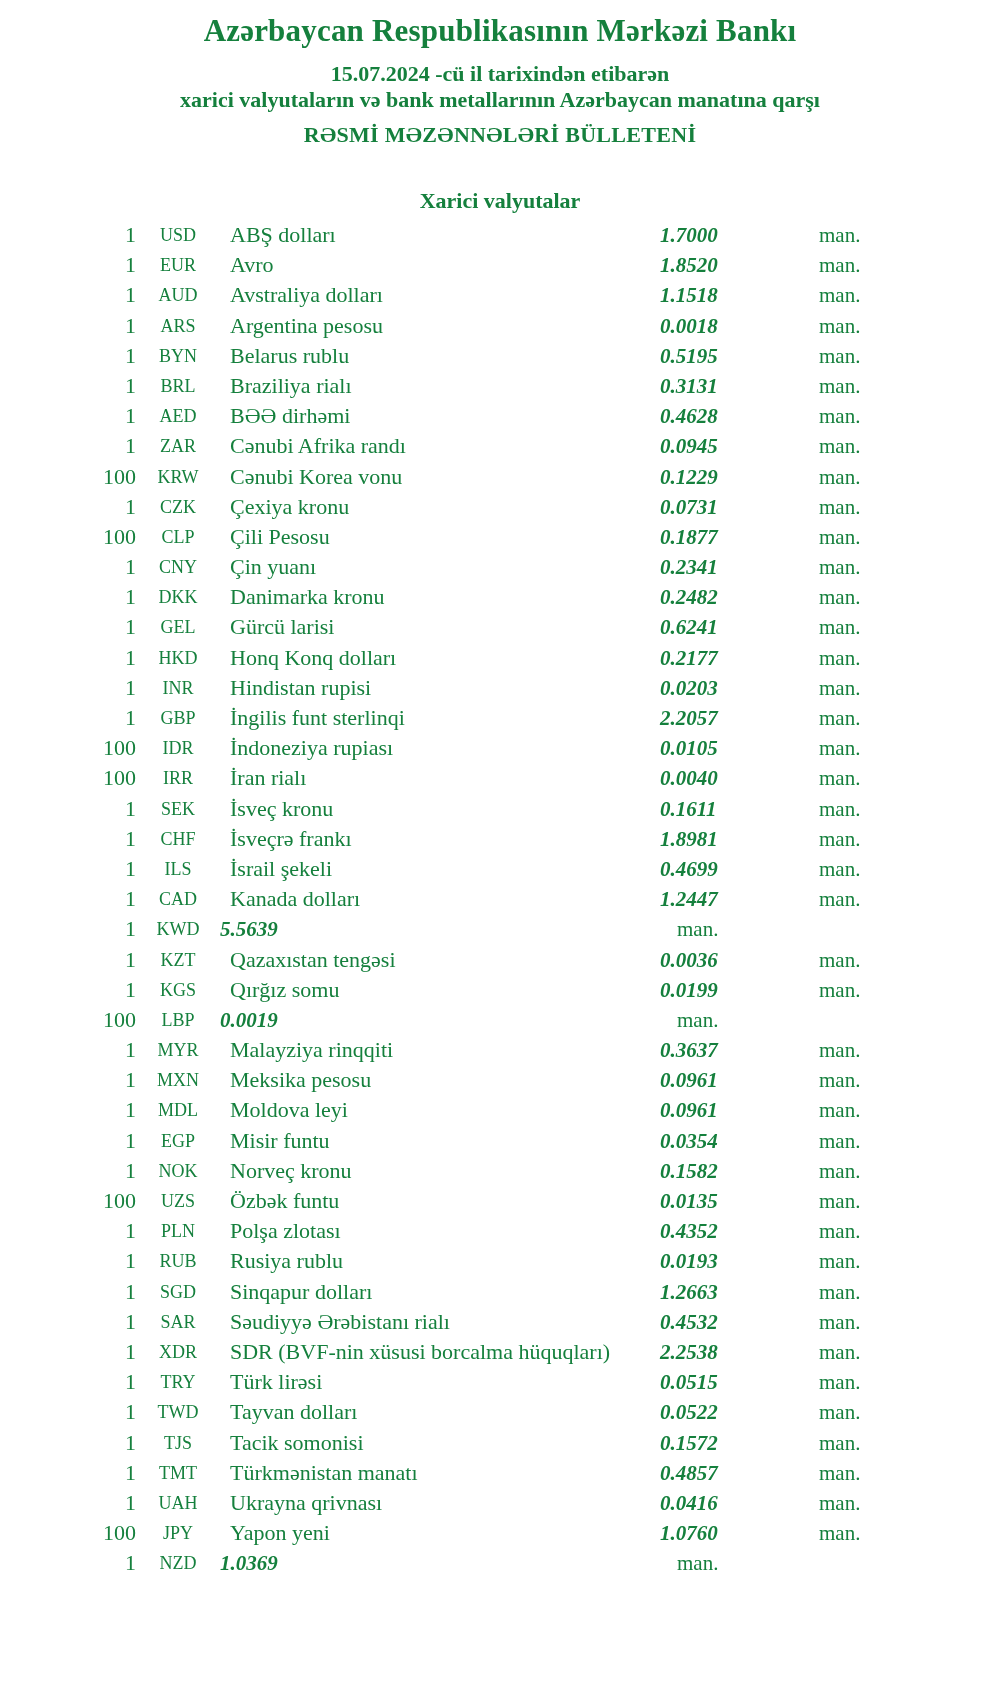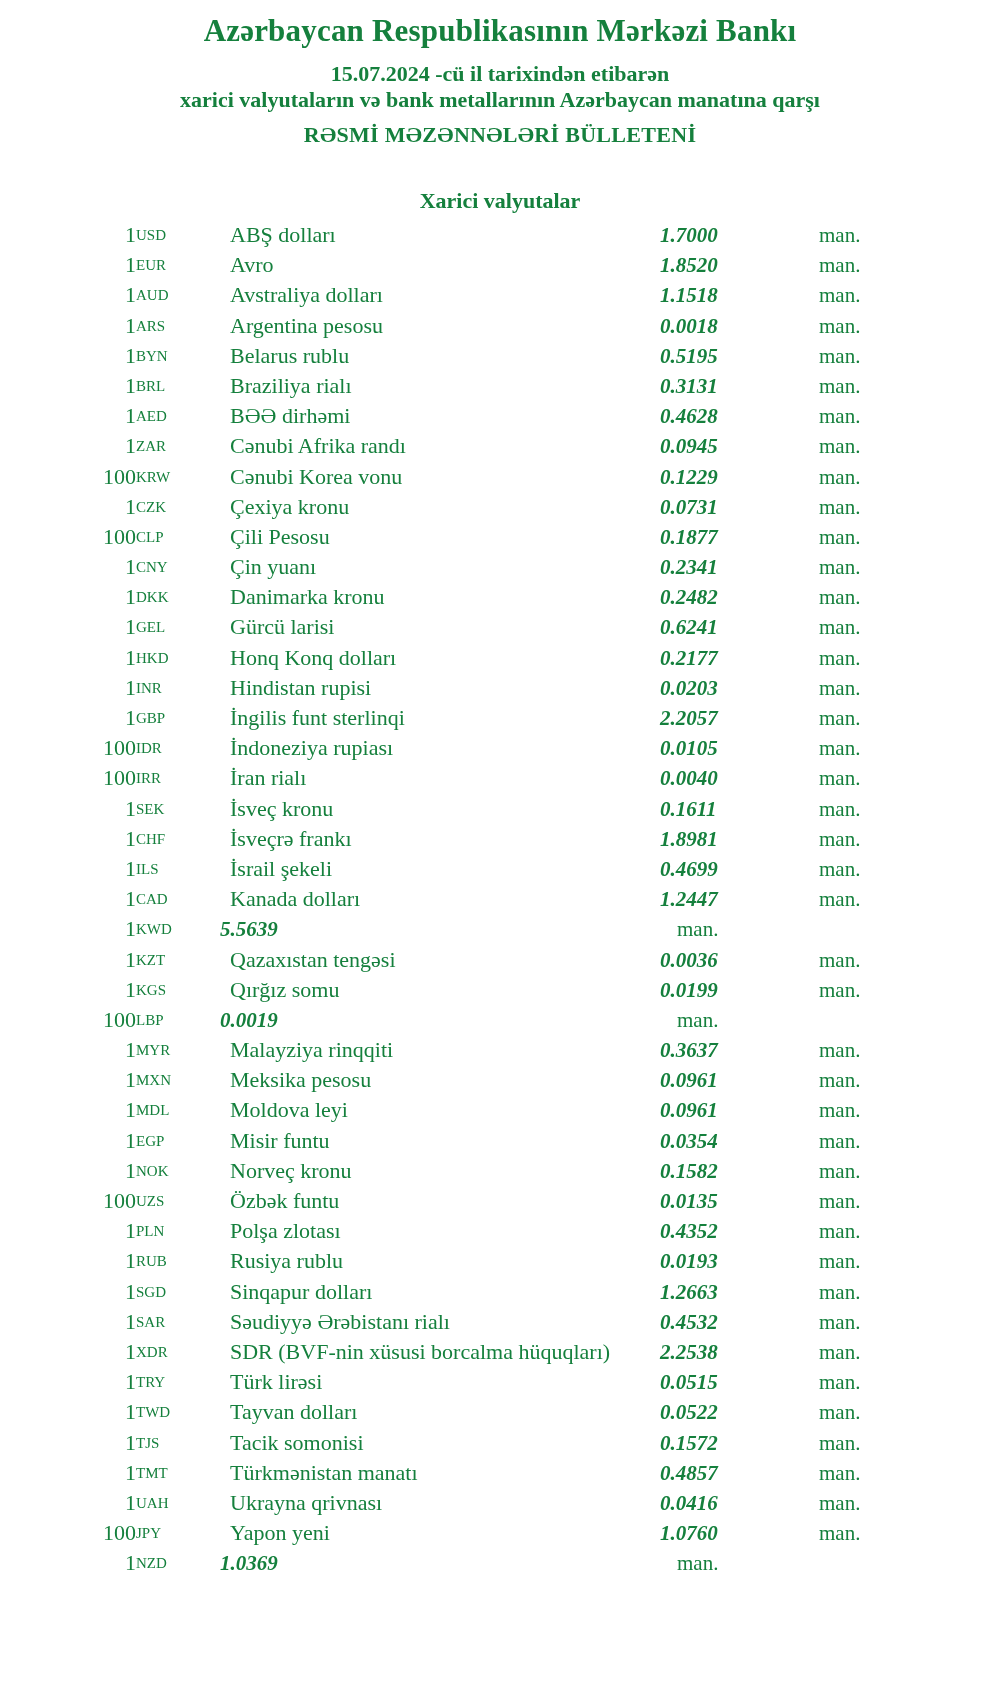--- a/index.html
+++ b/index.html
@@ -38,21 +38,21 @@
   }
   .rates-table { margin-top: 6px; }
   .row {
     display: grid;
     grid-template-columns: 46px 84px 1fr 142px 108px;
     line-height: 30.2px;
     height: 30.2px;
     white-space: nowrap;
   }
   .qty  { text-align: right; font-size: 22px; }
-  .code { text-align: left; font-size: 15px; }
+  .code { text-align: center; font-size: 18px; }
   .name { padding-left: 10px; font-size: 22px; }
   .rate { font-size: 21px; font-weight: bold; font-style: italic; }
   .unit { padding-left: 17px; font-size: 21px; }
 </style>
 </head>
 <body>
 
 <div class="page">
 
   <div class="header">

